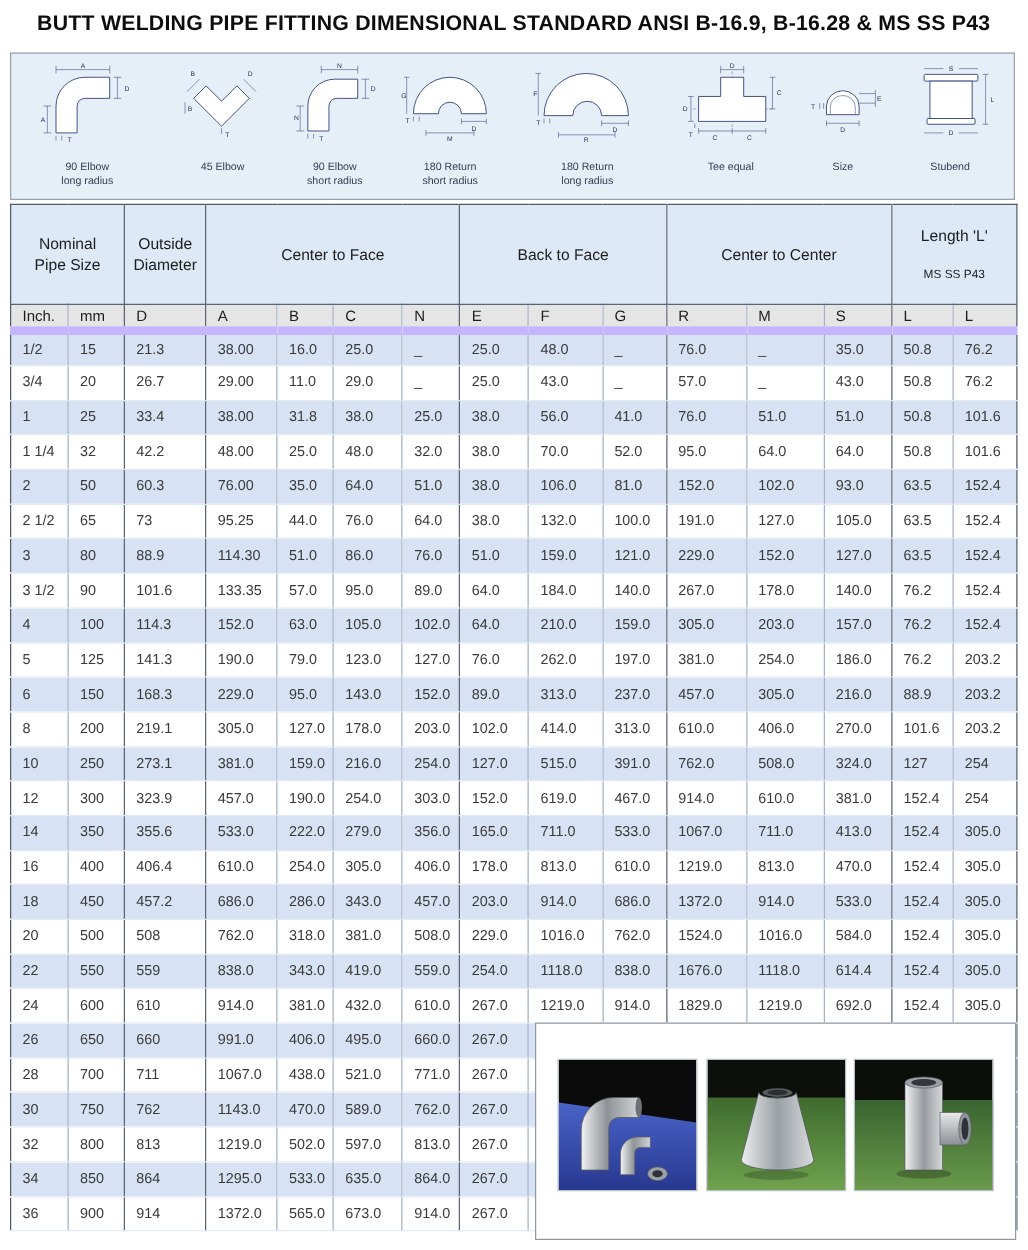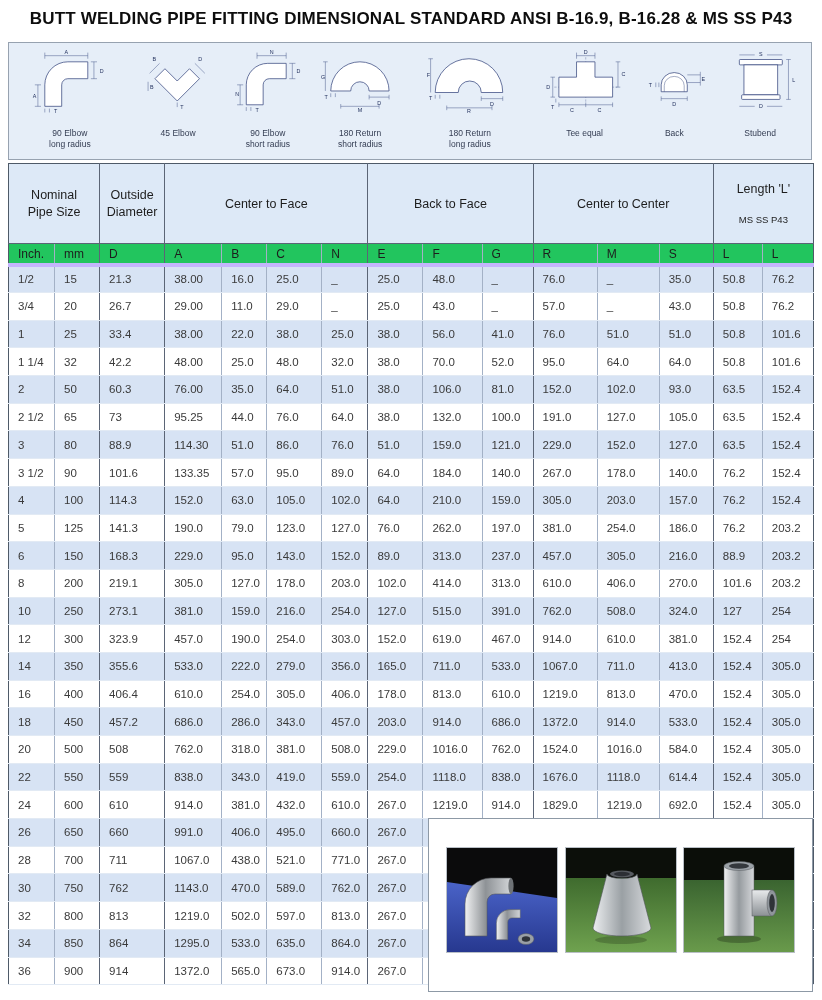--- a/index.html
+++ b/index.html
@@ -19,22 +19,22 @@
   .dcap{margin-top:14px;font-size:8.5px;line-height:1.25;color:#333c52;text-align:center;white-space:pre-line;}
   
   table.dims{position:absolute;left:8px;top:163px;width:806px;border-collapse:collapse;
              table-layout:fixed;border:1px solid #4e5a68;}
   .dims th,.dims td{box-sizing:border-box;font-weight:normal;overflow:hidden;white-space:nowrap;}
   .dims tr.groups th{height:44px;background:#dde9f7;font-size:12.5px;color:#1d1d1d;
                      text-align:center;vertical-align:middle;white-space:pre-line;line-height:1.3;
                      border-right:1px solid #5b6576;border-bottom:1px solid #5b6576;}
   .dims tr.groups th:last-child{border-right:none;}
   .subnote{font-size:9.5px;color:#1d1d1d;}
-  .dims tr.sub th{height:21px;background:#22c55e;font-size:12px;color:#1d1d1d;text-align:left;
-                  padding-left:9px;border-right:1px solid #a3b1c6;border-bottom:4px solid #c4b5fd;}
+  .dims tr.sub th{height:21px;background:#e5e5e5;font-size:12px;color:#1d1d1d;text-align:left;
+                  padding-left:9px;border-right:1px solid #a3b1c6;border-bottom:7px solid #c4b5fd;}
   .dims tbody td{height:27.7px;font-size:11.5px;color:#3a3a3a;text-align:left;padding-left:9px;
                  border-right:1px solid #a3b1c6;border-bottom:1px solid #e2eaf4;}
   .dims tbody tr:nth-child(odd){background:#d7e3f4;}
   .dims tbody tr:nth-child(even){background:#ffffff;}
   .dims tr.sub th:nth-child(2),.dims tr.sub th:nth-child(3),.dims tr.sub th:nth-child(7),
   .dims tr.sub th:nth-child(10),.dims tr.sub th:nth-child(13),
   .dims tbody td:nth-child(2),.dims tbody td:nth-child(3),.dims tbody td:nth-child(7),
   .dims tbody td:nth-child(10),.dims tbody td:nth-child(13){border-right:1px solid #5b6576;}
   .dims tr.sub th:last-child,.dims tbody td:last-child{border-right:none;}
   
@@ -195,21 +195,21 @@
           <line class="dim" x1="76" y1="31" x2="76" y2="49"></line>
         <text x="80" y="43">E</text>
         <line class="dim" x1="18" y1="45" x2="18" y2="51"></line>
           <line class="dim" x1="22" y1="45" x2="22" y2="51"></line>
         <text x="11" y="51">T</text>
         <line class="dim" x1="25" y1="66" x2="59" y2="66"></line>
           <line class="dim" x1="25" y1="63" x2="25" y2="69"></line>
           <line class="dim" x1="59" y1="63" x2="59" y2="69"></line>
         <text x="42" y="75">D</text>
       </svg>
-      <div class="dcap">Back</div>
+      <div class="dcap">Size</div>
     </div>
 
     <div class="dcell" style="width:102px">
       <svg class="fit" viewBox="0 0 95 86">
         <rect class="shape" x="20" y="15" width="56" height="7" rx="1"></rect>
         <rect class="shape" x="26" y="22" width="44" height="39"></rect>
         <rect class="shape" x="23" y="61" width="50" height="6" rx="1"></rect>
         <line class="dim" x1="20" y1="9" x2="40" y2="9"></line>
           <line class="dim" x1="56" y1="9" x2="76" y2="9"></line>
         <text x="48" y="11">S</text>
@@ -308,21 +308,21 @@
           <td>_</td>
           <td>43.0</td>
           <td>50.8</td>
           <td>76.2</td>
         </tr>
         <tr>
           <td>1</td>
           <td>25</td>
           <td>33.4</td>
           <td>38.00</td>
-          <td>22.0</td>
+          <td>31.8</td>
           <td>38.0</td>
           <td>25.0</td>
           <td>38.0</td>
           <td>56.0</td>
           <td>41.0</td>
           <td>76.0</td>
           <td>51.0</td>
           <td>51.0</td>
           <td>50.8</td>
           <td>101.6</td>

